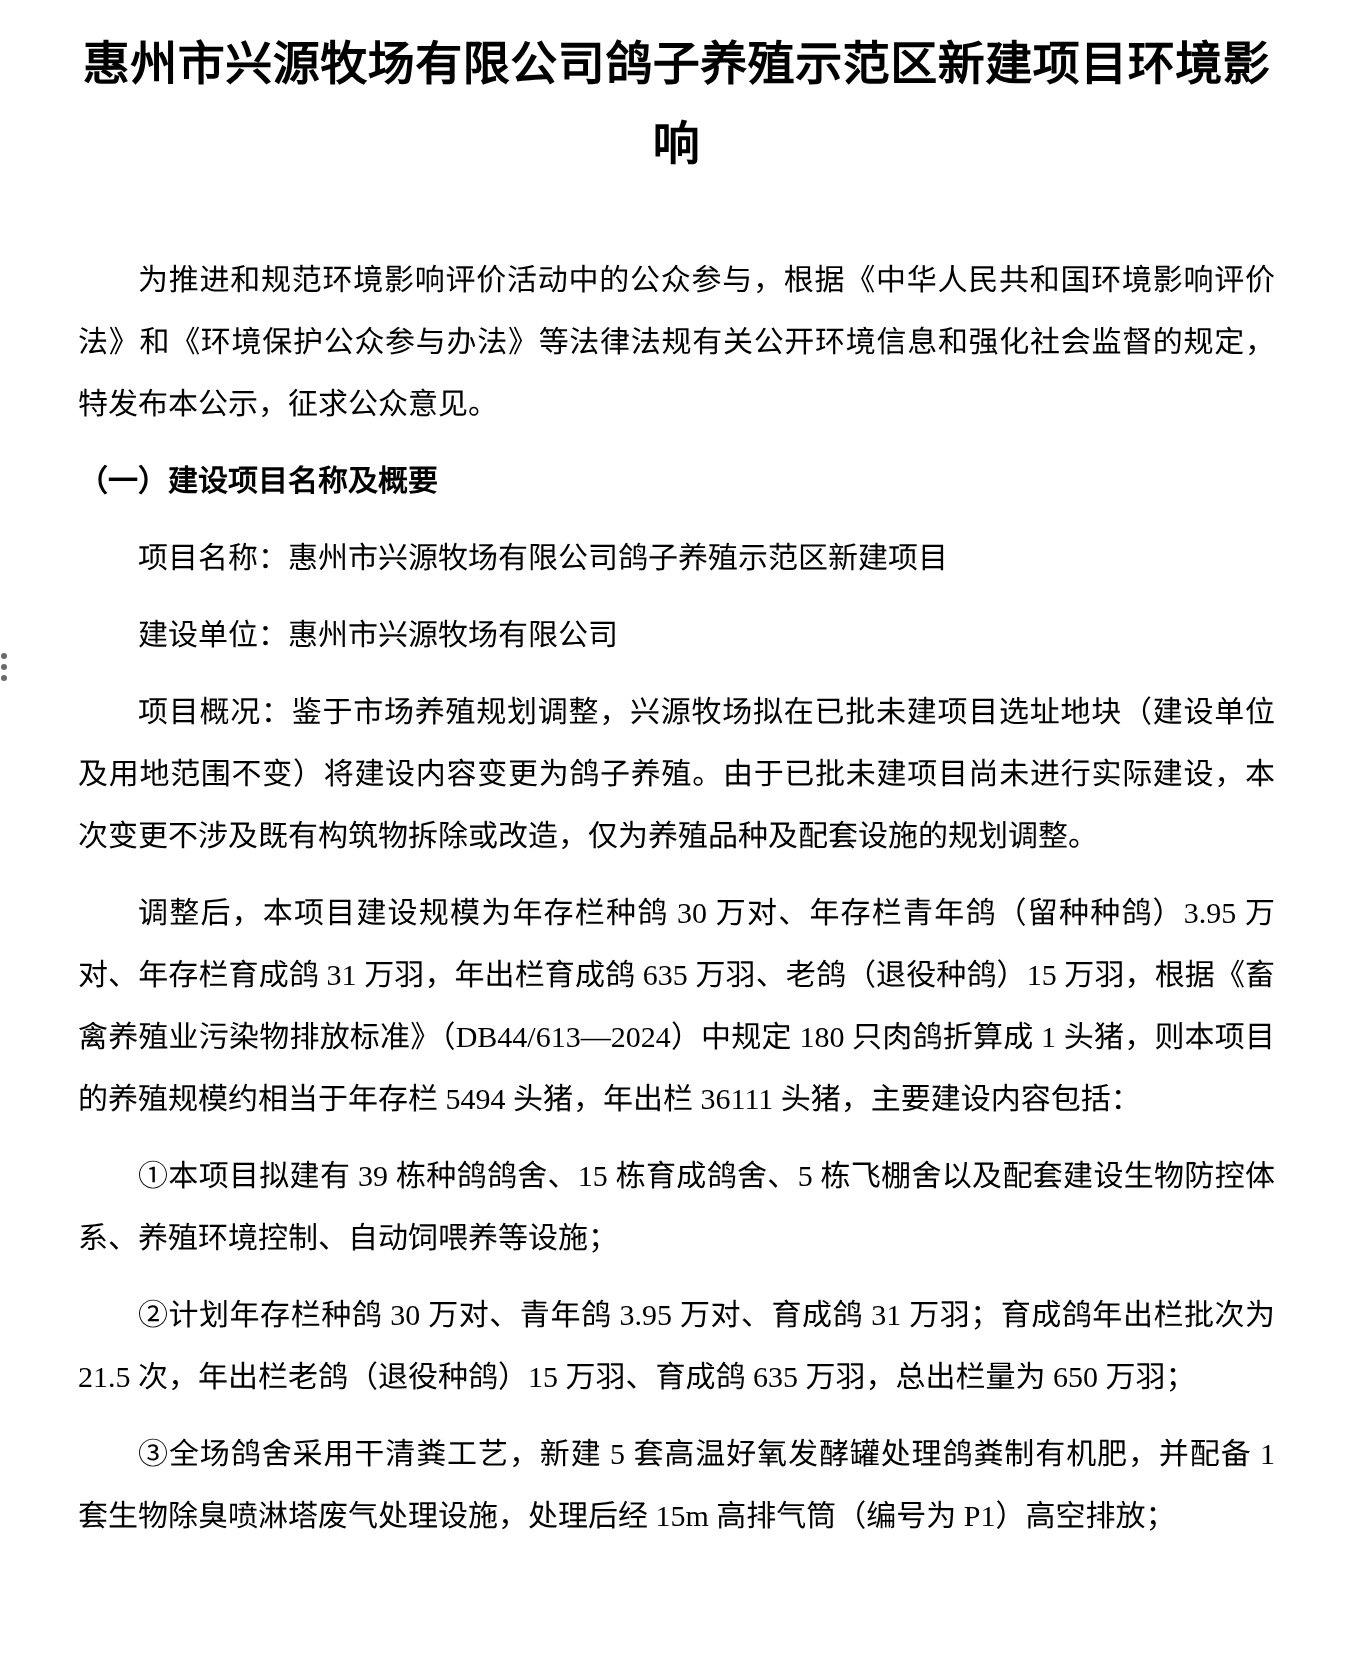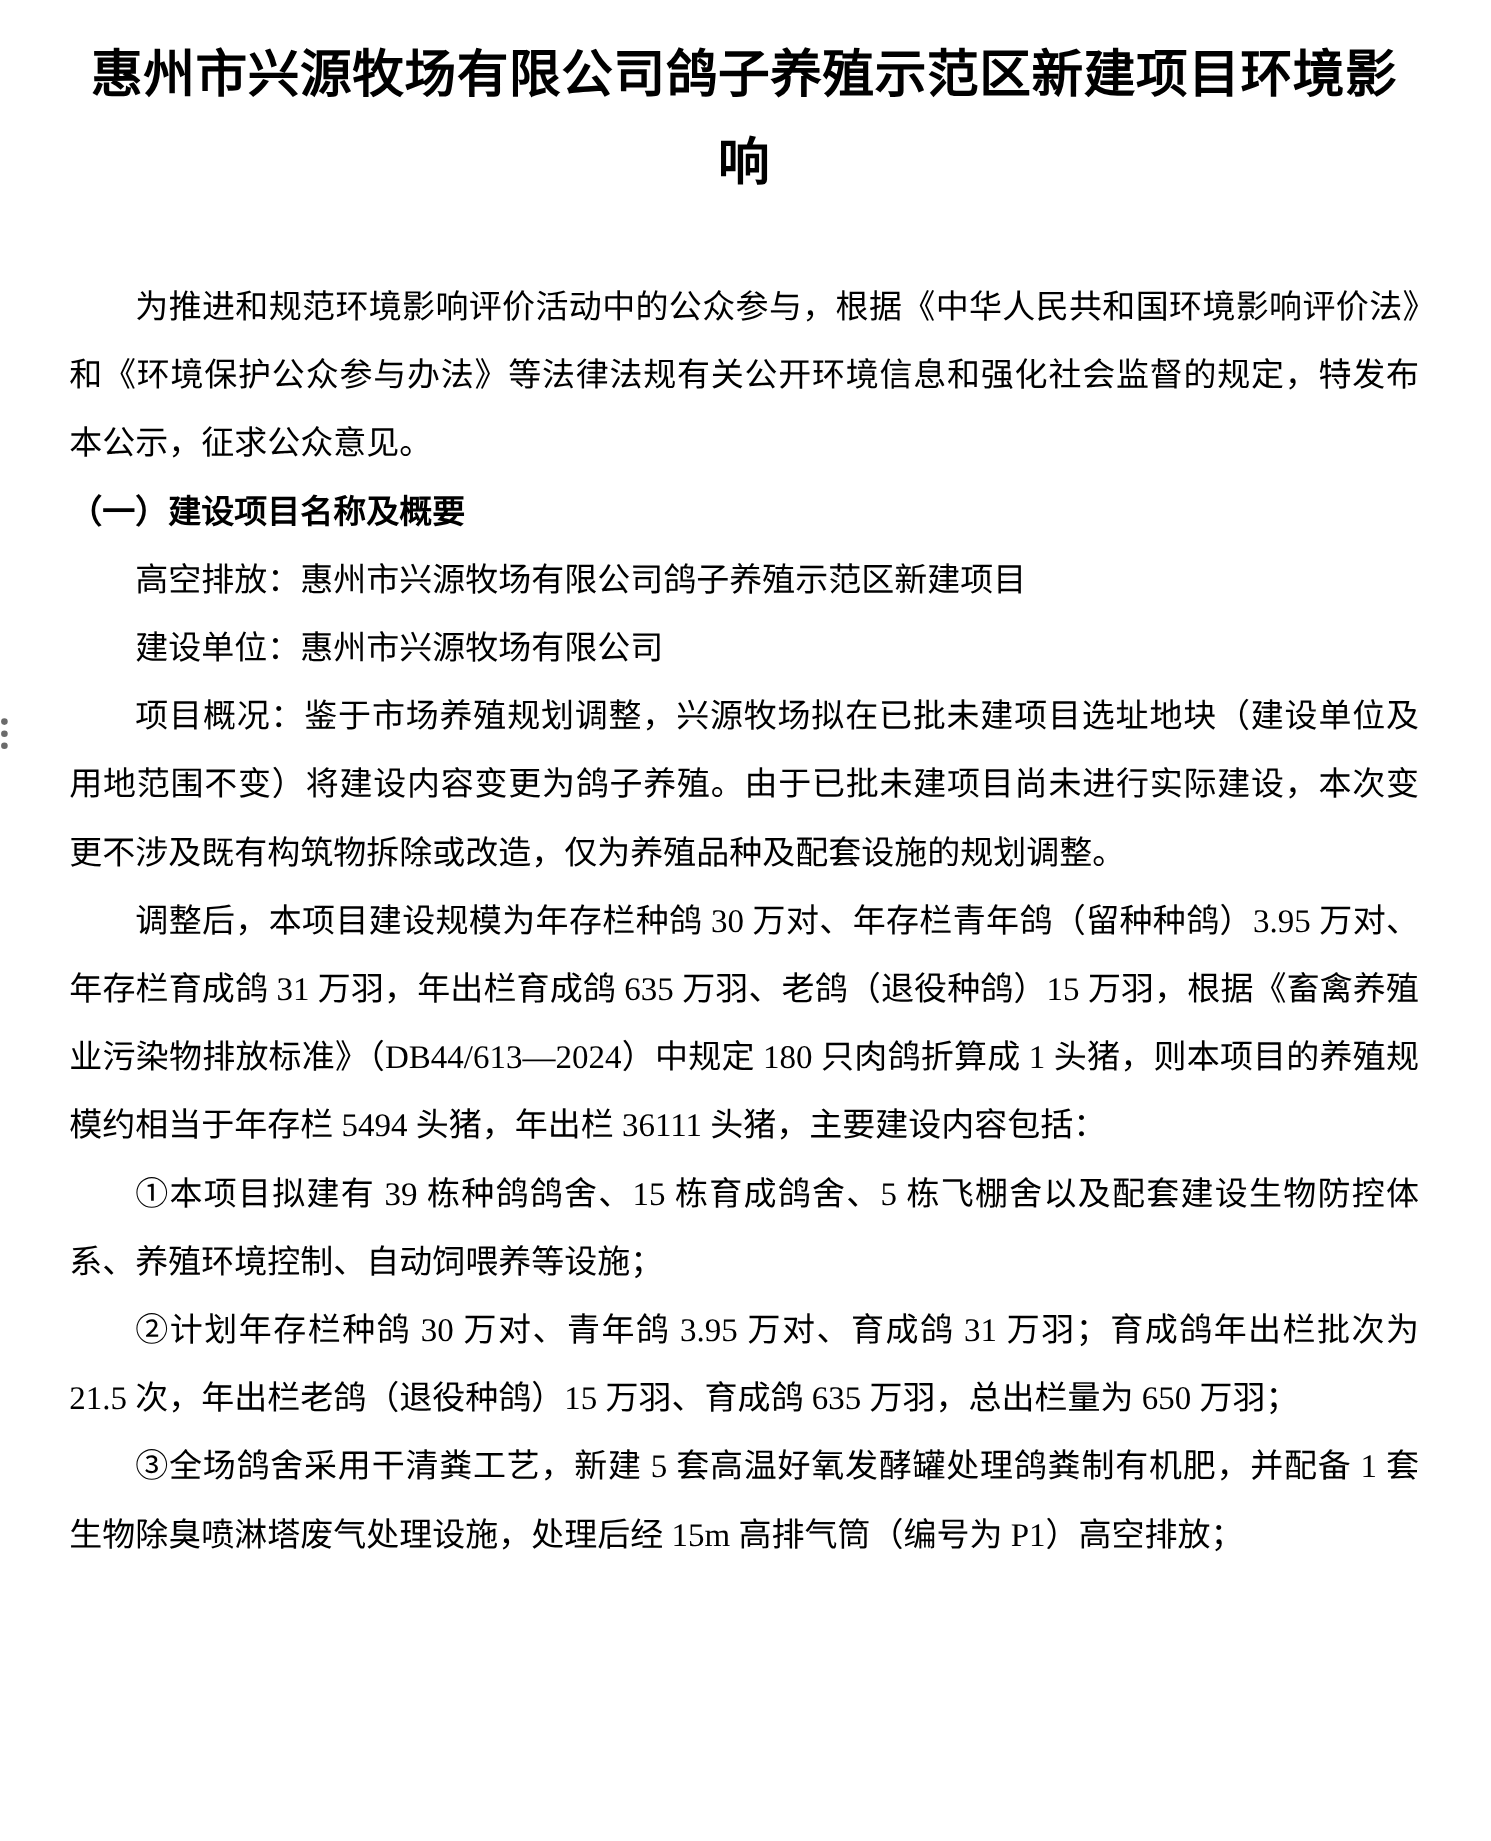--- a/index.html
+++ b/index.html
@@ -11,39 +11,39 @@
   body {
     width: 1355px;
     height: 1674px;
     position: relative;
     overflow: hidden;
   }
   .page {
     padding: 28px 65px 0 63px;
   }
   .doc-title {
-    font-family: Liberation Sans, sans-serif;
+    font-family: Liberation Mono, monospace;
     font-weight: 700;
     font-size: 47px;
     line-height: 80px;
     text-align: center;
     margin: 0 0 61px 0;
     letter-spacing: 0.5px;
   }
   .doc-title .title-line {
     display: block;
   }
   .body-text p {
     font-family: "Liberation Serif", serif;
     font-size: 30px;
     line-height: 62px;
     text-align: justify;
     text-justify: inter-ideograph;
     text-indent: 2em;
-    margin: 0;
+    margin: 15px;
   }
   .body-text p.section-heading {
     font-weight: 700;
     text-indent: 0;
   }
   .body-text p.extra-space {
     margin-top: 12px;
   }
   .side-dots {
     position: absolute;
@@ -71,21 +71,21 @@
 
 <div class="page">
 
   <h1 class="doc-title">
     <span class="title-line">惠州市兴源牧场有限公司鸽子养殖示范区新建项目环境影响</span>
   </h1>
 
   <div class="body-text">
     <p>为推进和规范环境影响评价活动中的公众参与，根据《中华人民共和国环境影响评价法》和《环境保护公众参与办法》等法律法规有关公开环境信息和强化社会监督的规定，特发布本公示，征求公众意见。</p>
     <p class="section-heading">（一）建设项目名称及概要</p>
-    <p>高空排放：惠州市兴源牧场有限公司鸽子养殖示范区新建项目</p>
+    <p>项目名称：惠州市兴源牧场有限公司鸽子养殖示范区新建项目</p>
     <p>建设单位：惠州市兴源牧场有限公司</p>
     <p>项目概况：鉴于市场养殖规划调整，兴源牧场拟在已批未建项目选址地块（建设单位及用地范围不变）将建设内容变更为鸽子养殖。由于已批未建项目尚未进行实际建设，本次变更不涉及既有构筑物拆除或改造，仅为养殖品种及配套设施的规划调整。</p>
     <p>调整后，本项目建设规模为年存栏种鸽 30 万对、年存栏青年鸽（留种种鸽）3.95 万对、年存栏育成鸽 31 万羽，年出栏育成鸽 635 万羽、老鸽（退役种鸽）15 万羽，根据《畜禽养殖业污染物排放标准》（DB44/613—2024）中规定 180 只肉鸽折算成 1 头猪，则本项目的养殖规模约相当于年存栏 5494 头猪，年出栏 36111 头猪，主要建设内容包括：</p>
     <p>①本项目拟建有 39 栋种鸽鸽舍、15 栋育成鸽舍、5 栋飞棚舍以及配套建设生物防控体系、养殖环境控制、自动饲喂养等设施；</p>
     <p>②计划年存栏种鸽 30 万对、青年鸽 3.95 万对、育成鸽 31 万羽；育成鸽年出栏批次为 21.5 次，年出栏老鸽（退役种鸽）15 万羽、育成鸽 635 万羽，总出栏量为 650 万羽；</p>
     <p>③全场鸽舍采用干清粪工艺，新建 5 套高温好氧发酵罐处理鸽粪制有机肥，并配备 1 套生物除臭喷淋塔废气处理设施，处理后经 15m 高排气筒（编号为 P1）高空排放；</p>
   </div>
 
 </div>
 

